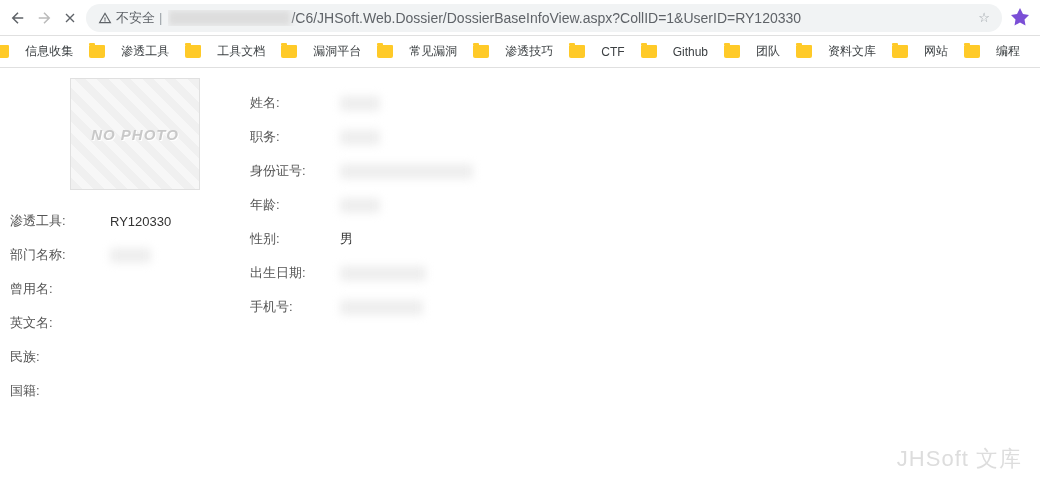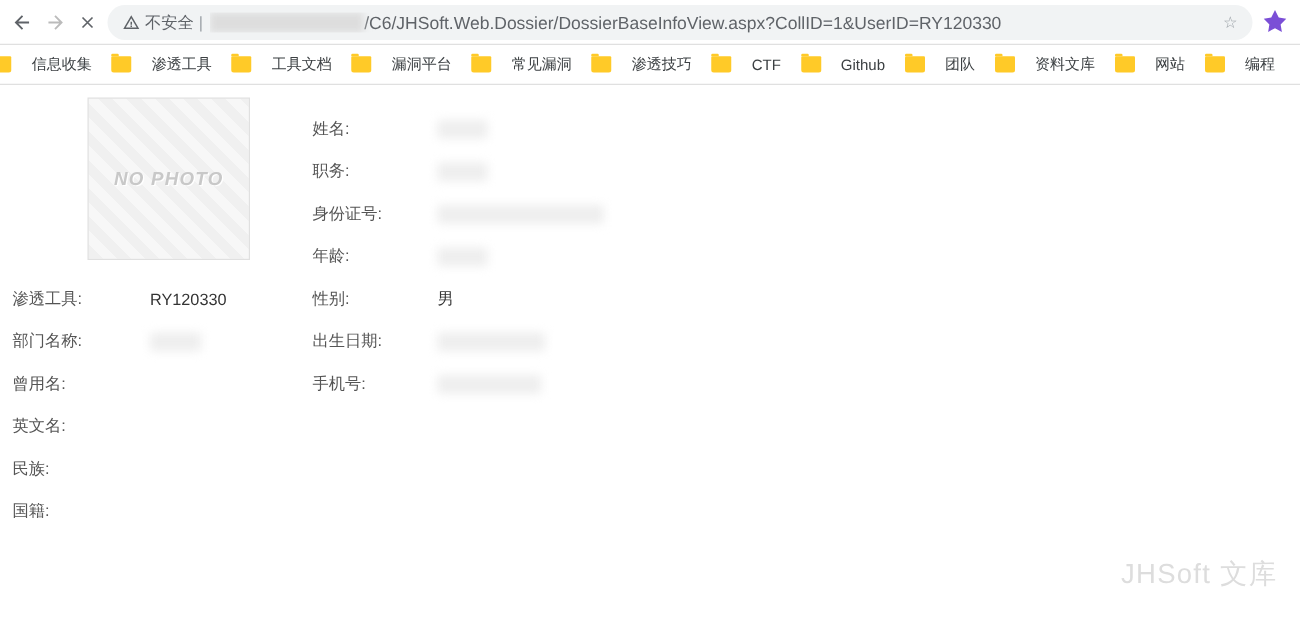--- a/index.html
+++ b/index.html
@@ -20,25 +20,25 @@
     .apps-btn { display: flex; align-items: center; gap: 6px; padding: 4px 8px; cursor: pointer; border-radius: 4px; }
     .apps-grid { width: 16px; height: 16px; display: grid; grid-template-columns: repeat(3,1fr); grid-template-rows: repeat(3,1fr); gap: 1px; }
     .apps-grid span { background: #5f6368; border-radius: 1px; }
     .apps-grid span:nth-child(1){background:#ea4335}.apps-grid span:nth-child(2){background:#fbbc04}.apps-grid span:nth-child(3){background:#34a853}.apps-grid span:nth-child(4){background:#4285f4}.apps-grid span:nth-child(5){background:#ea4335}.apps-grid span:nth-child(6){background:#fbbc04}.apps-grid span:nth-child(7){background:#34a853}.apps-grid span:nth-child(8){background:#4285f4}.apps-grid span:nth-child(9){background:#ea4335}
     .bookmark { display: flex; align-items: center; gap: 16px; padding: 4px 8px; cursor: pointer; border-radius: 4px; color: #3c4043; white-space: nowrap; }
     .folder-icon { width: 16px; height: 13px; background: #ffca28; border-radius: 1px 1px 2px 2px; position: relative; }
     .folder-icon::before { content:""; position:absolute; top:-2px; left:0; width:6px; height:2px; background:#ffca28; border-radius:1px 1px 0 0; }
     
     .content { display: flex; padding: 10px 10px 0 10px; }
     .left-col { width: 240px; }
-    .photo-box { width: 130px; height: 130px; margin-left: 60px; border: 1px solid #e0e0e0; background: repeating-linear-gradient(45deg, #f0f0f0 0 8px, #f7f7f7 8px 16px); display:flex; align-items:center; justify-content:center; color:#c8c8c8; font-style:italic; font-weight:bold; font-size:15px; letter-spacing:1px; text-shadow: 1px 1px 0 #fff; }
+    .photo-box { width: 130px; height: 112px; margin-left: 60px; border: 1px solid #e0e0e0; background: repeating-linear-gradient(45deg, #f0f0f0 0 8px, #f7f7f7 8px 16px); display:flex; align-items:center; justify-content:center; color:#c8c8c8; font-style:italic; font-weight:bold; font-size:15px; letter-spacing:1px; text-shadow: 1px 1px 0 #fff; }
     .left-fields { margin-top: 14px; }
     .right-col { flex: 1; padding-top: 8px; }
     
-    .field-row { display: flex; align-items: center; height: 34px; gap: 10px; }
+    .field-row { display: flex; align-items: center; height: 34px; }
     .field-label { width: 90px; color: #555; font-size: 13px; }
     .left-fields .field-label { width: 100px; }
     .field-value { color: #333; font-size: 13px; }
     .blur-val { filter: blur(4px); background:#eee; color:transparent; border-radius:2px; padding:0 2px; display:inline-block; min-width:40px; }
     
     .watermark { position: absolute; right: 18px; bottom: 26px; font-size: 22px; color: #ddd; font-weight: 500; letter-spacing: 1px; }
   </style>
 </head>
 <body>
 

